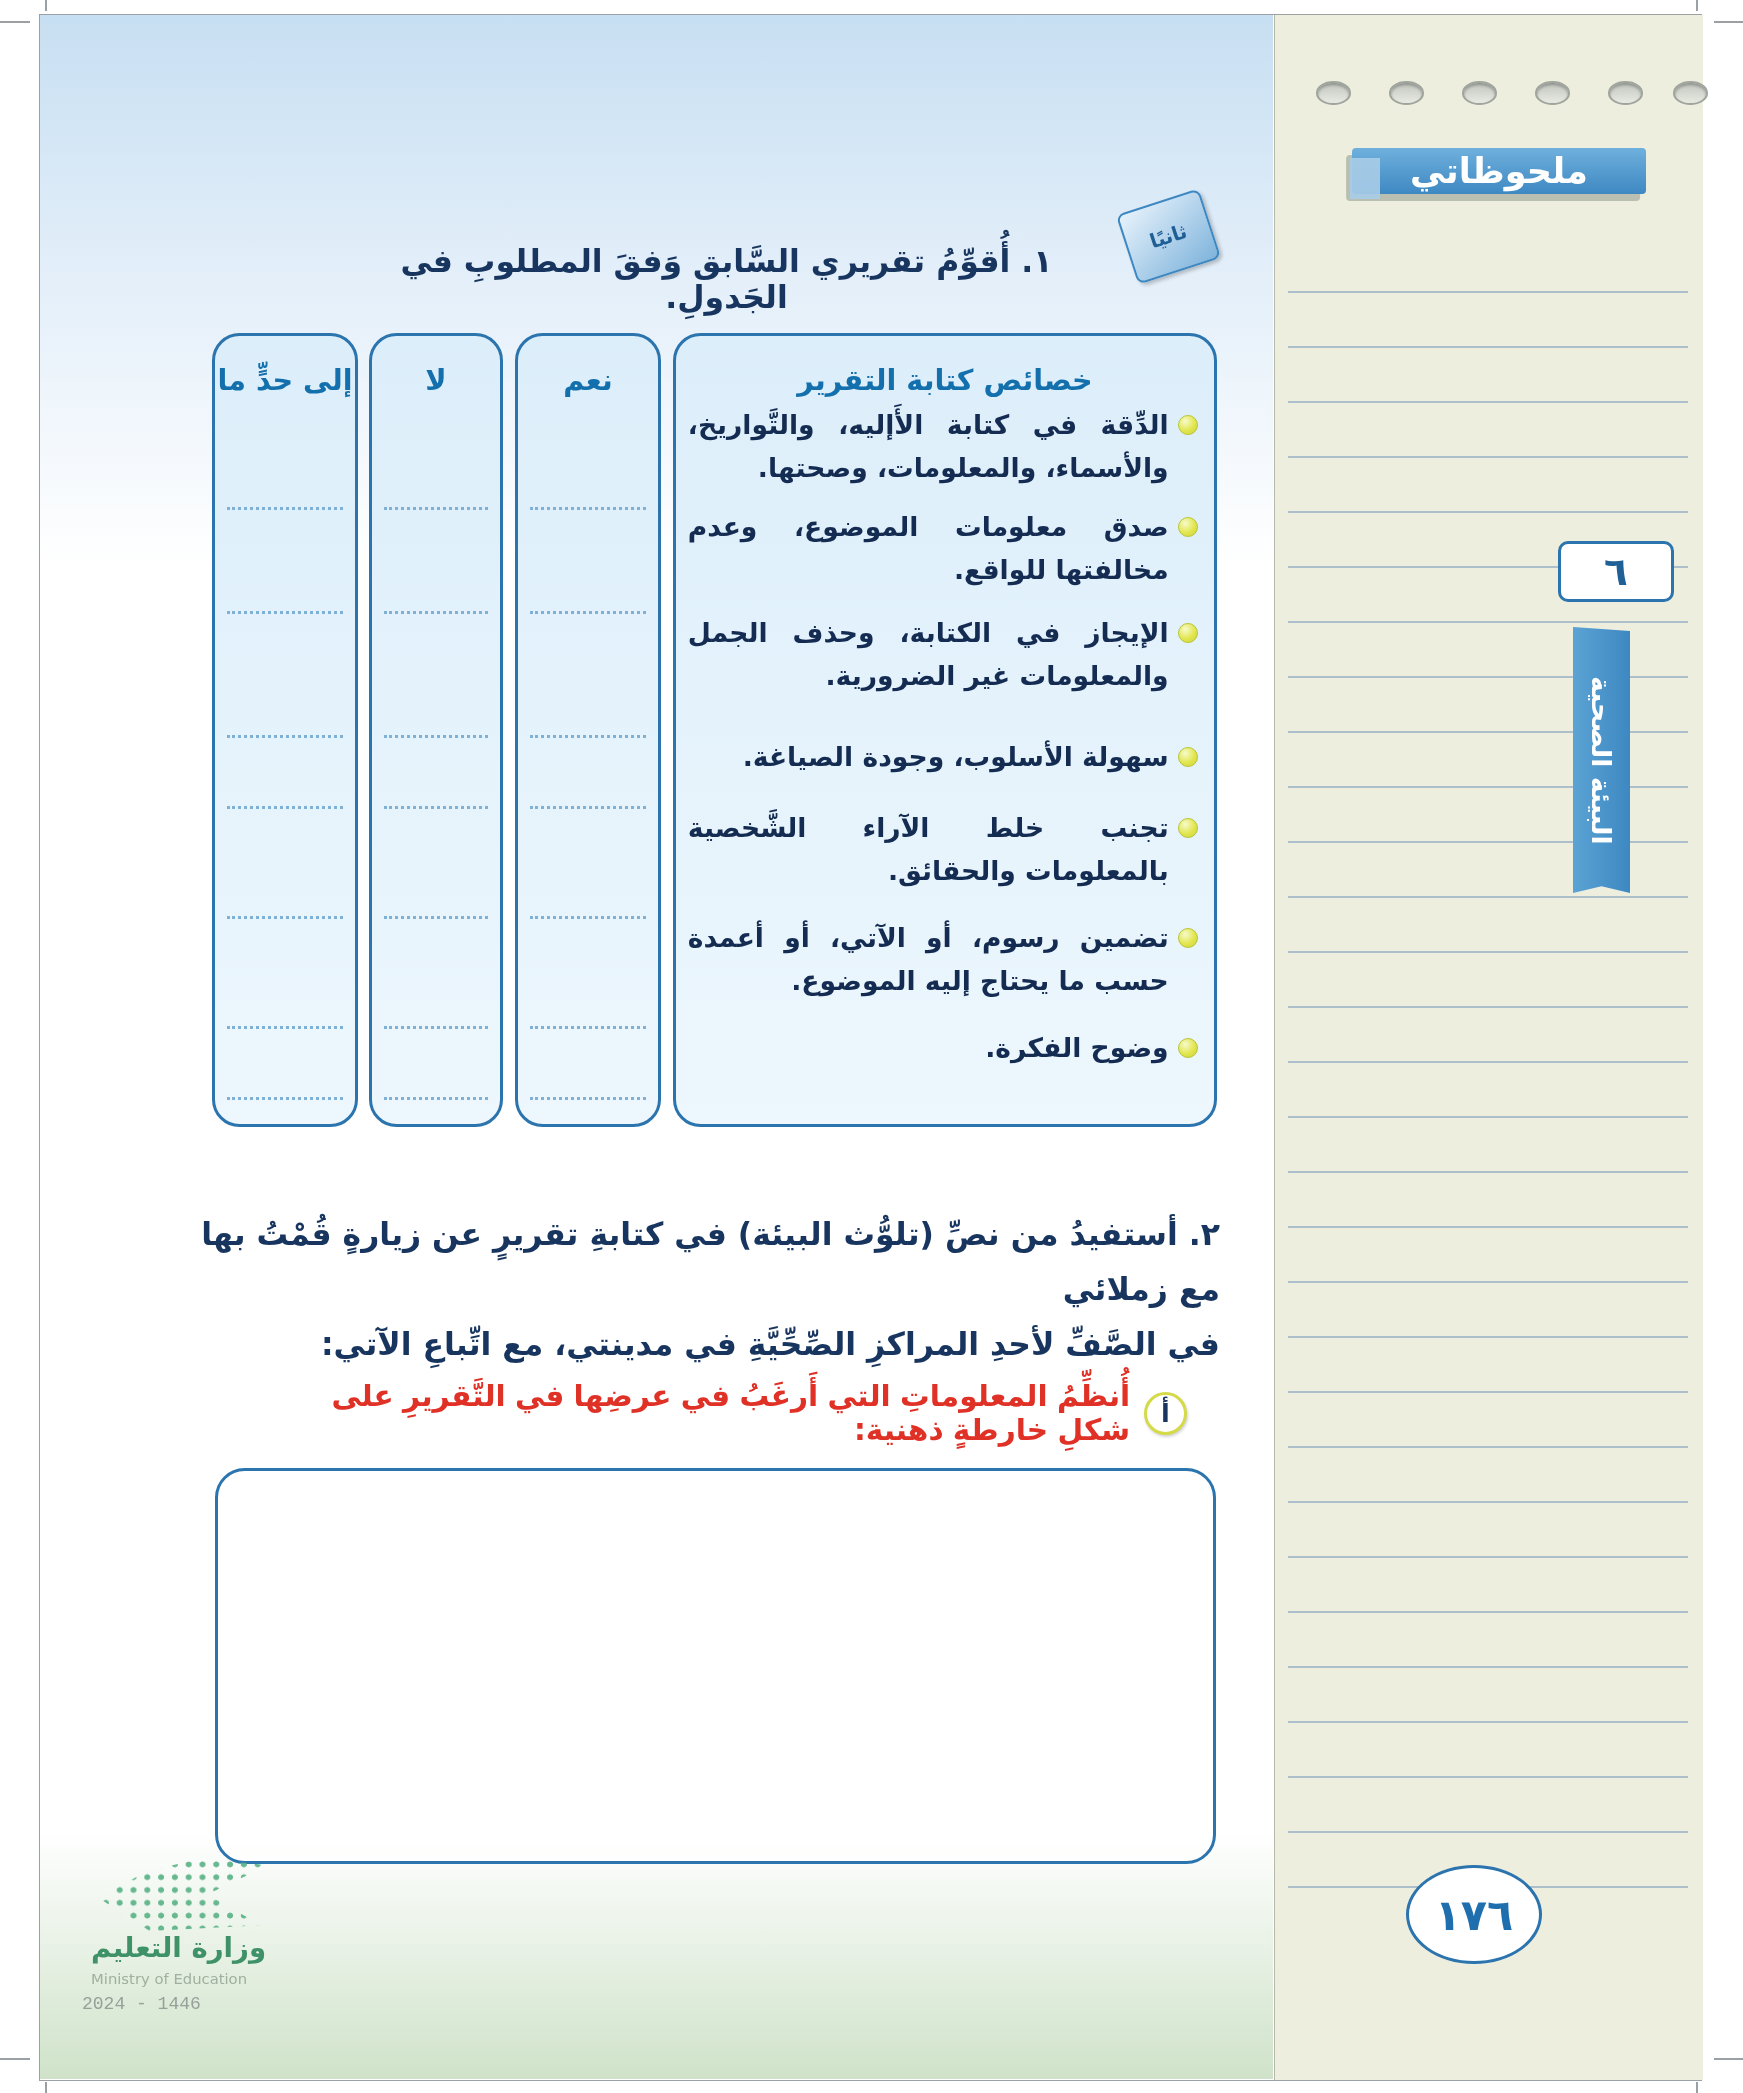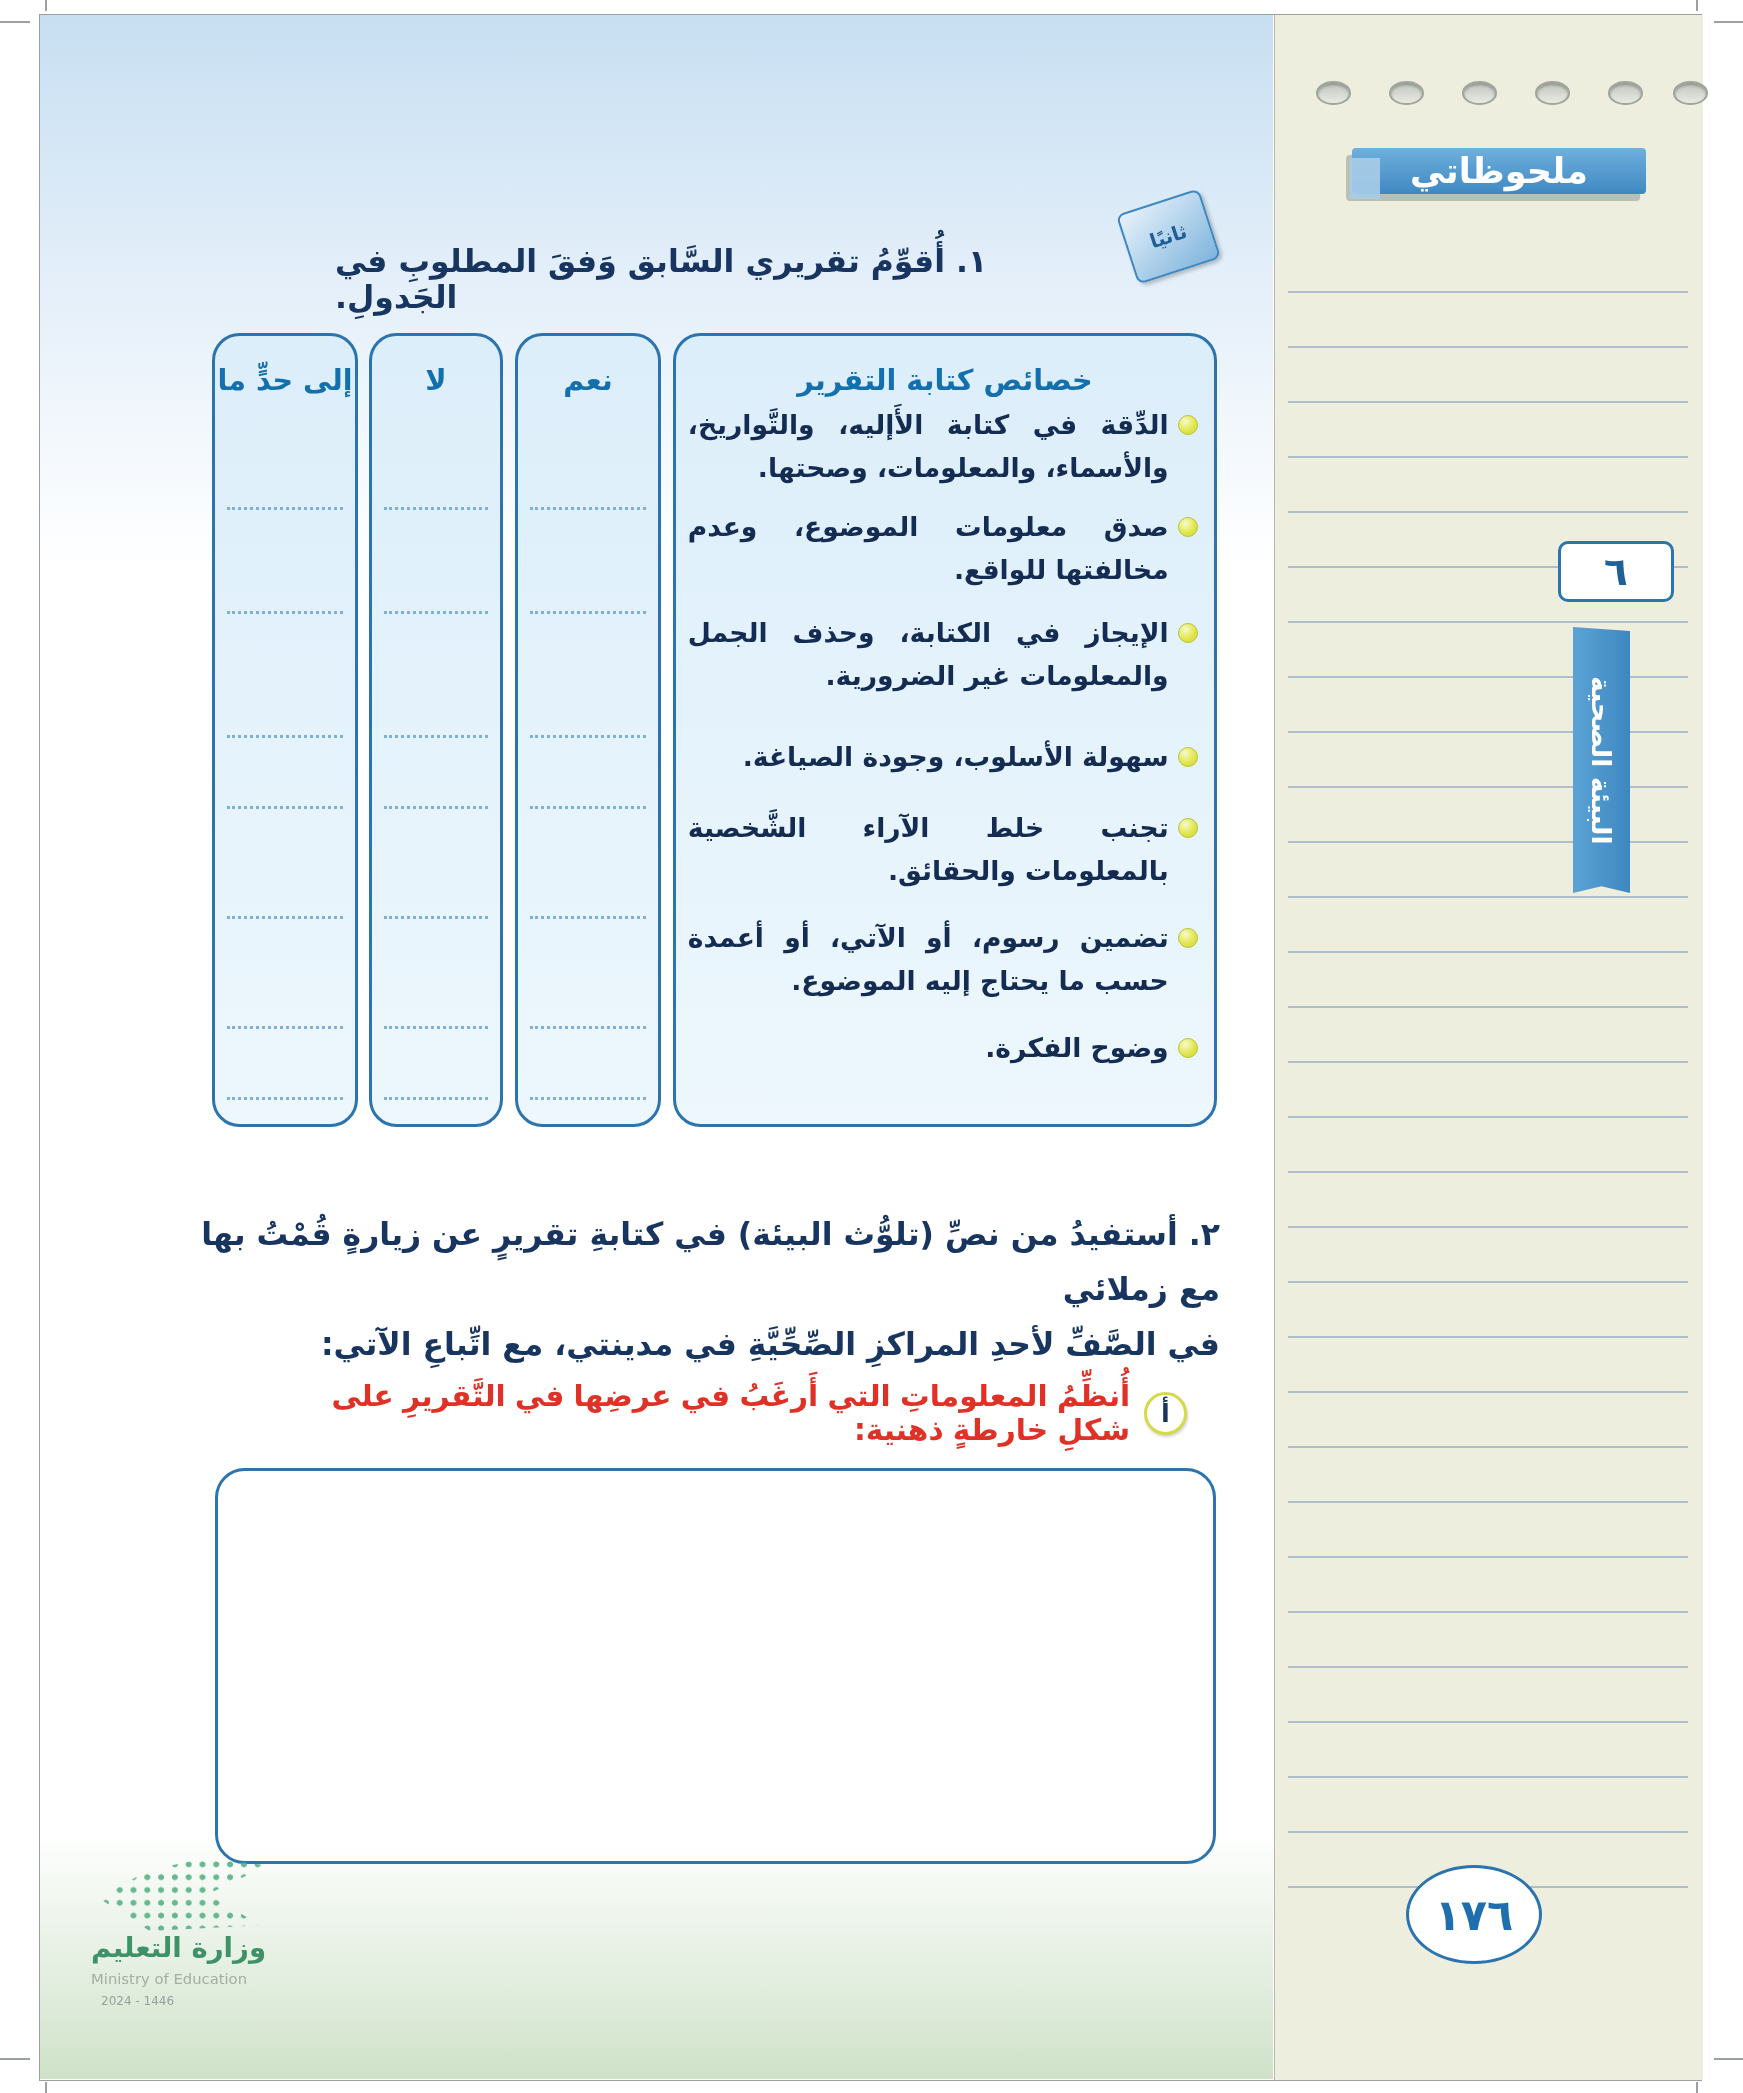--- a/index.html
+++ b/index.html
@@ -89,21 +89,21 @@
     position:absolute; left:1125px; top:200px; width:87px; height:73px;
     transform:rotate(-18deg);
     background:linear-gradient(150deg,#e7f2fb 0%,#7fb4dc 100%);
     border:2px solid #3e88c2; border-radius:7.9px;
     display:flex; align-items:center; justify-content:center;
     color:#1f5f96; font-size:19.7px; font-weight:bold;
     box-shadow:2px 3px 3.9px rgba(0,0,0,.22);
   }
   .title1 {
     position:absolute; left:335px; top:243px; width:783px;
-    direction:rtl; text-align:left;
+    direction:rtl; text-align:center;
     color:#17355e; font-size:31.5px; font-weight:bold;
   }
 
   .tcol {
     position:absolute; top:333px; height:794px;
     background:linear-gradient(180deg,#dceefa 0%, #edf7fd 100%);
     border:3px solid #2b74ae; border-radius:27.6px;
   }
   .col-criteria { left:673px; width:544px; }
   .col-yes      { left:515px; width:146px; }
@@ -177,22 +177,22 @@
   }
   .logo-ar {
     position:absolute; left:91px; top:1931px;
     color:#3f9268; font-size:27.6px; font-weight:bold; direction:rtl;
   }
   .logo-en {
     position:absolute; left:91px; top:1970px;
     color:#9fb0a1; font-size:14.8px;
   }
   .logo-year {
-    position:absolute; left:101px; top:1994px;
-    color:#98a09a; font-size:12px;
+    position:absolute; left:82px; top:1994px;
+    color:#98a09a; font-size:18px;font-family:Liberation Mono, monospace;
   }
 </style>
 </head>
 <body>
 
 <div class="canvas">
 
   <div class="crop tl-h"></div>
   <div class="crop tr-h"></div>
   <div class="crop bl-h"></div>

